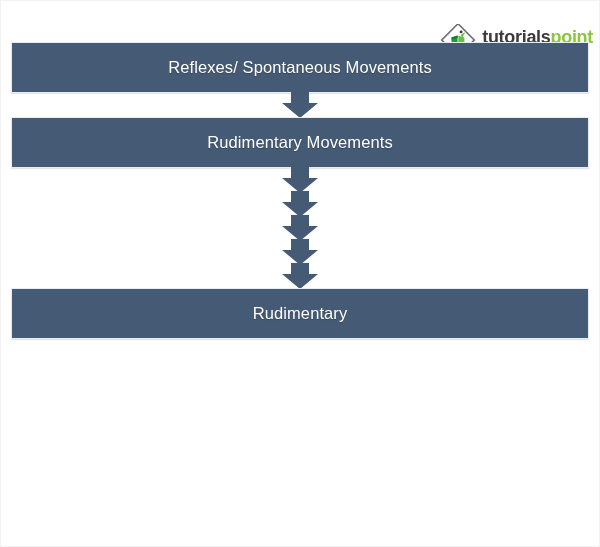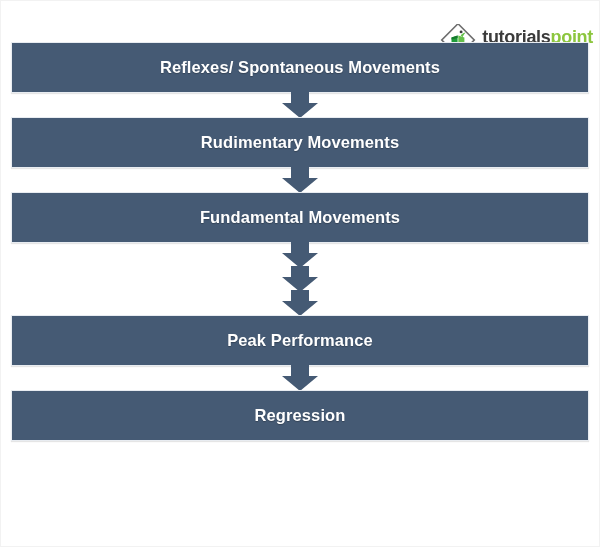--- a/index.html
+++ b/index.html
@@ -81,21 +81,21 @@
     border: 1px solid #e8ecf1;
     box-sizing: border-box;
     display: flex;
     align-items: center;
     justify-content: center;
     box-shadow: 0 1px 1px rgba(0,0,0,0.10);
   }
   .node-label {
     color: #ffffff;
     font-size: 16.5px;
-    font-weight: bold;
+    font-weight: normal;
     letter-spacing: 0.1px;
     text-align: center;
     white-space: nowrap;
     text-shadow: 0 1px 1px rgba(0,0,0,0.25);
   }
 
   .connector {
     position: relative;
     width: 578px;
     height: 24px;
@@ -148,23 +148,27 @@
     <div class="node">
       <span class="node-label">Rudimentary Movements</span>
     </div>
 
     <div class="connector">
       <svg class="arrow-svg" viewBox="0 0 36 26">
         <polygon points="9,0 27,0 27,11 36,11 18,26 0,11 9,11" fill="#455a74"></polygon>
       </svg>
     </div>
 
-    <div class="node">
-      <span class="node-label">Fundamental Movements</span>
+
+    <div class="connector">
+      <svg class="arrow-svg" viewBox="0 0 36 26">
+        <polygon points="9,0 27,0 27,11 36,11 18,26 0,11 9,11" fill="#455a74"></polygon>
+      </svg>
     </div>
+
 
     <div class="connector">
       <svg class="arrow-svg" viewBox="0 0 36 26">
         <polygon points="9,0 27,0 27,11 36,11 18,26 0,11 9,11" fill="#455a74"></polygon>
       </svg>
     </div>
 
 
     <div class="connector">
       <svg class="arrow-svg" viewBox="0 0 36 26">
@@ -173,27 +177,17 @@
     </div>
 
 
     <div class="connector">
       <svg class="arrow-svg" viewBox="0 0 36 26">
         <polygon points="9,0 27,0 27,11 36,11 18,26 0,11 9,11" fill="#455a74"></polygon>
       </svg>
     </div>
 
     <div class="node">
-      <span class="node-label">Peak Performance</span>
-    </div>
-
-    <div class="connector">
-      <svg class="arrow-svg" viewBox="0 0 36 26">
-        <polygon points="9,0 27,0 27,11 36,11 18,26 0,11 9,11" fill="#455a74"></polygon>
-      </svg>
-    </div>
-
-    <div class="node">
-      <span class="node-label">Regression</span>
+      <span class="node-label">Rudimentary</span>
     </div>
 
   </div>
 </div>
 
 </body></html>

